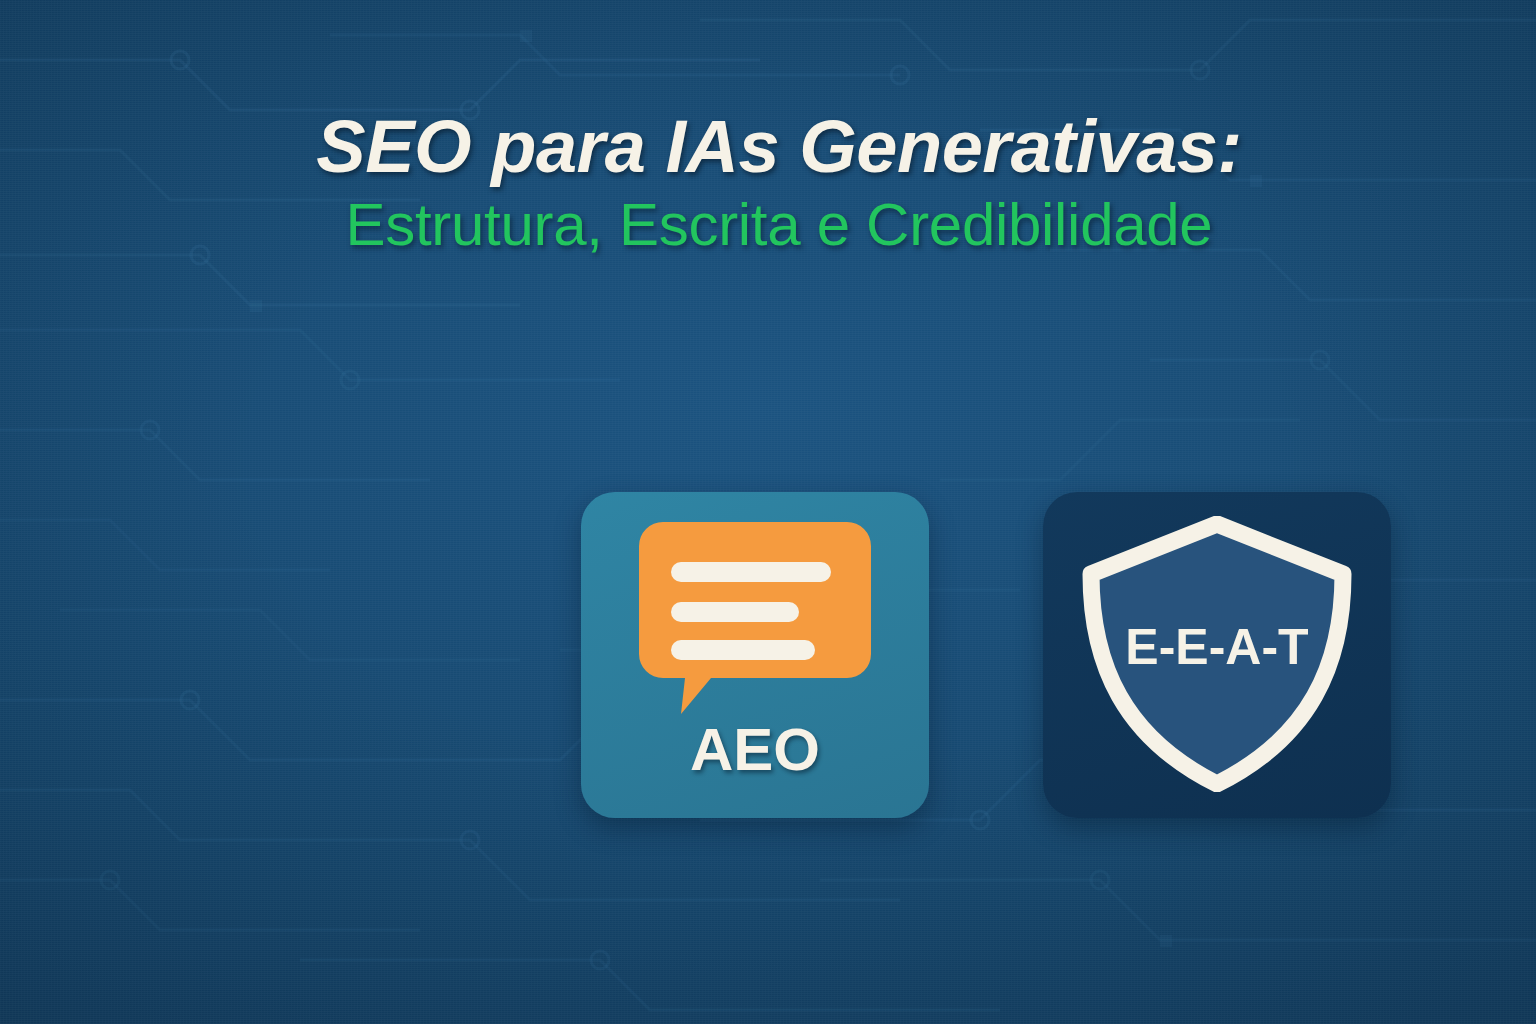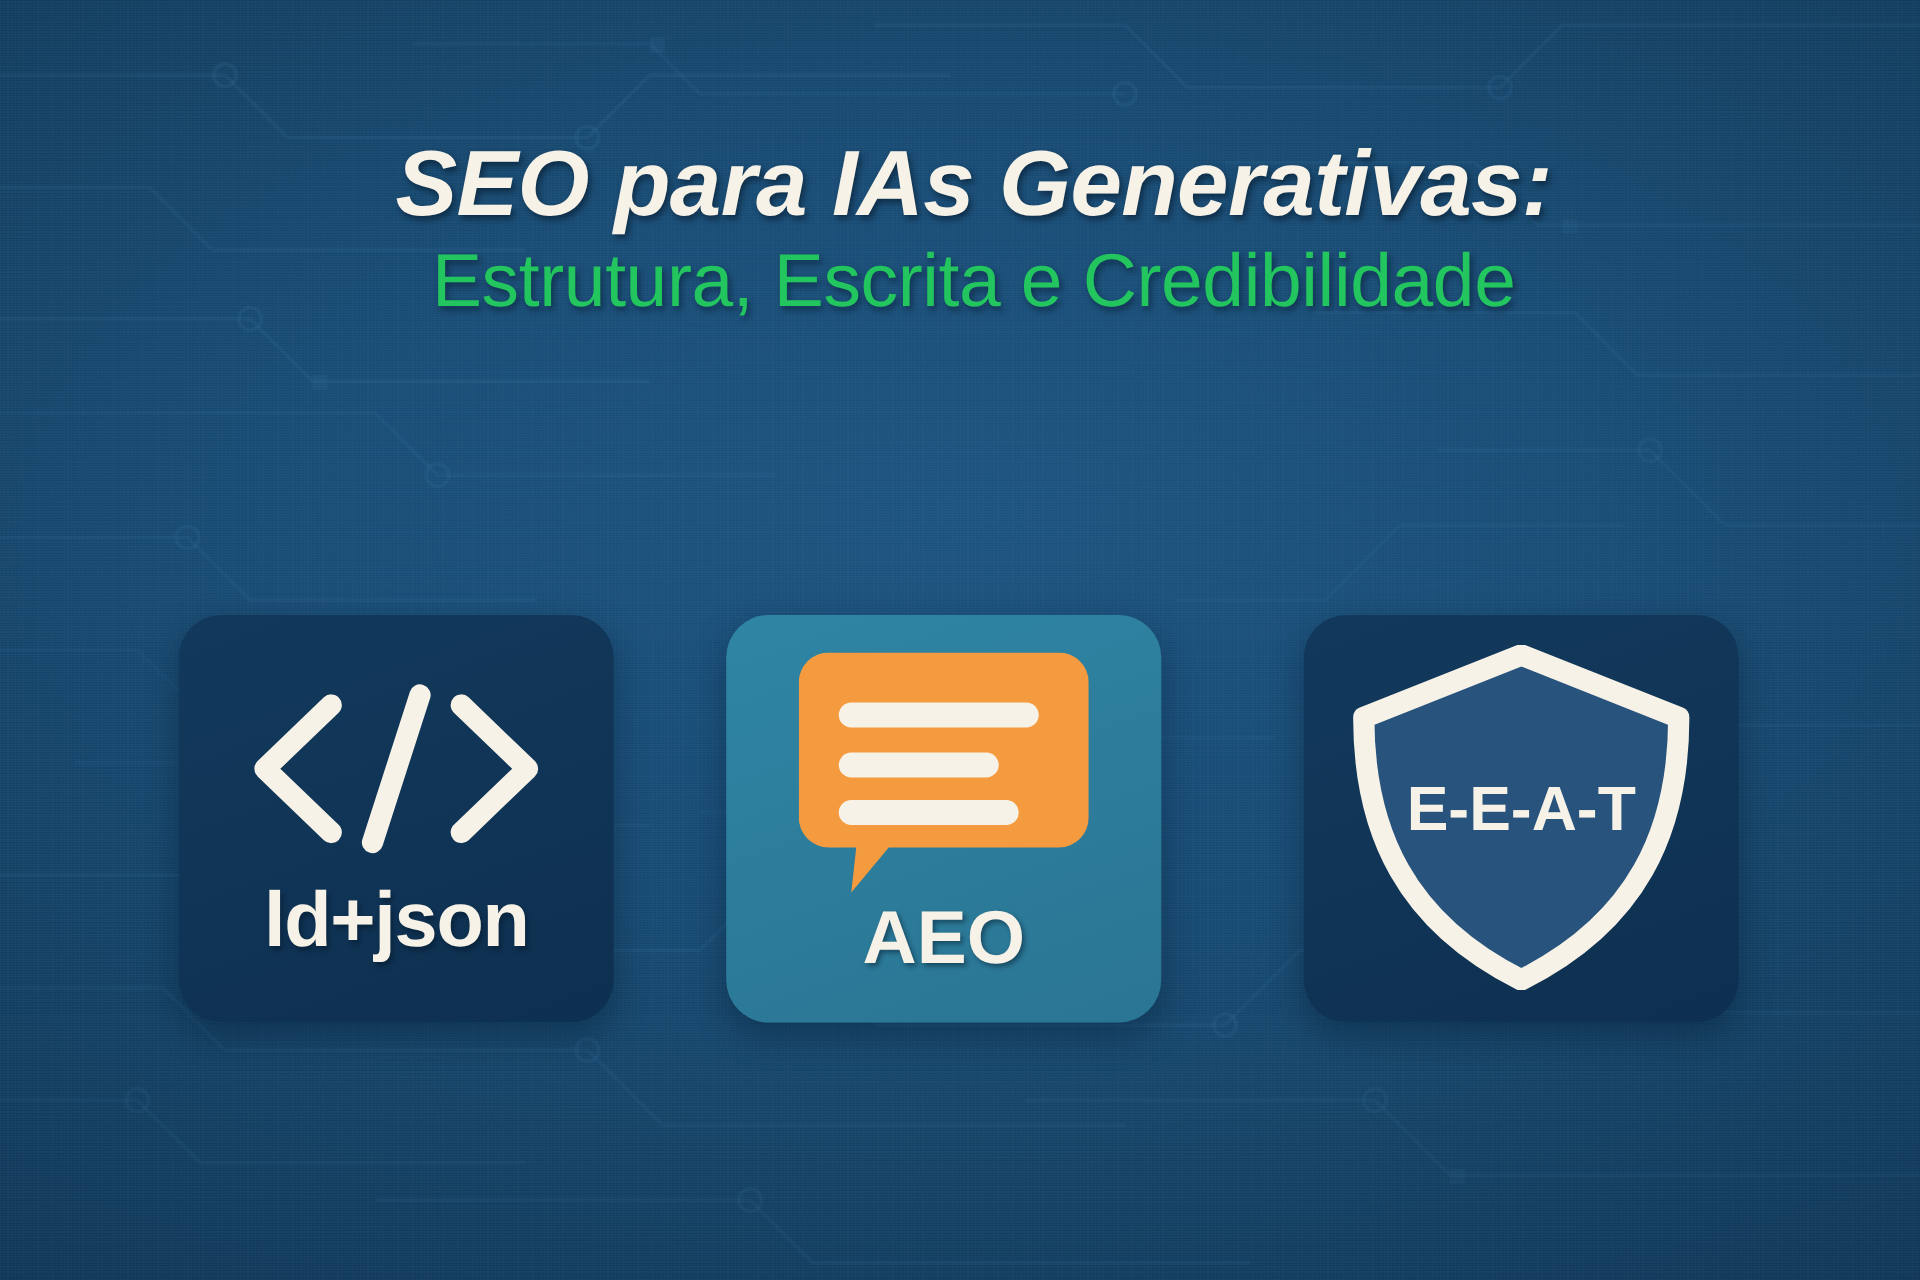--- a/index.html
+++ b/index.html
@@ -210,34 +210,20 @@
   <div id="bg-vignette"></div>
   <div id="bg-noise"></div>
 
   <div id="title-block">
     <span class="title-line1">SEO para IAs Generativas:</span>
     <span class="title-line2">Estrutura, Escrita e Credibilidade</span>
   </div>
 
   <div id="cards-row">
 
-    <div class="card" id="card-ldjson">
-      <div class="card-inner">
-        <div class="code-glyph-wrap">
-          <svg viewBox="0 0 250 150" width="250" height="150">
-            <g fill="none" stroke="#f6f2e7" stroke-width="17" stroke-linecap="round" stroke-linejoin="round">
-              <polyline points="73,24 20,75 73,126"></polyline>
-              <line x1="144" y1="16" x2="106" y2="134"></line>
-              <polyline points="177,24 230,75 177,126"></polyline>
-            </g>
-          </svg>
-        </div>
-        <div class="card-caption">ld+json</div>
-      </div>
-    </div>
 
     <div class="arrow" id="arrow-1">
       <svg viewBox="0 0 108 62" width="108" height="62">
         <g fill="none" stroke="#f6f2e7" stroke-width="13" stroke-linecap="round" stroke-linejoin="round">
           <line x1="4" y1="31" x2="84" y2="31"></line>
           <polyline points="64,8 90,31 64,54"></polyline>
         </g>
       </svg>
     </div>
 

